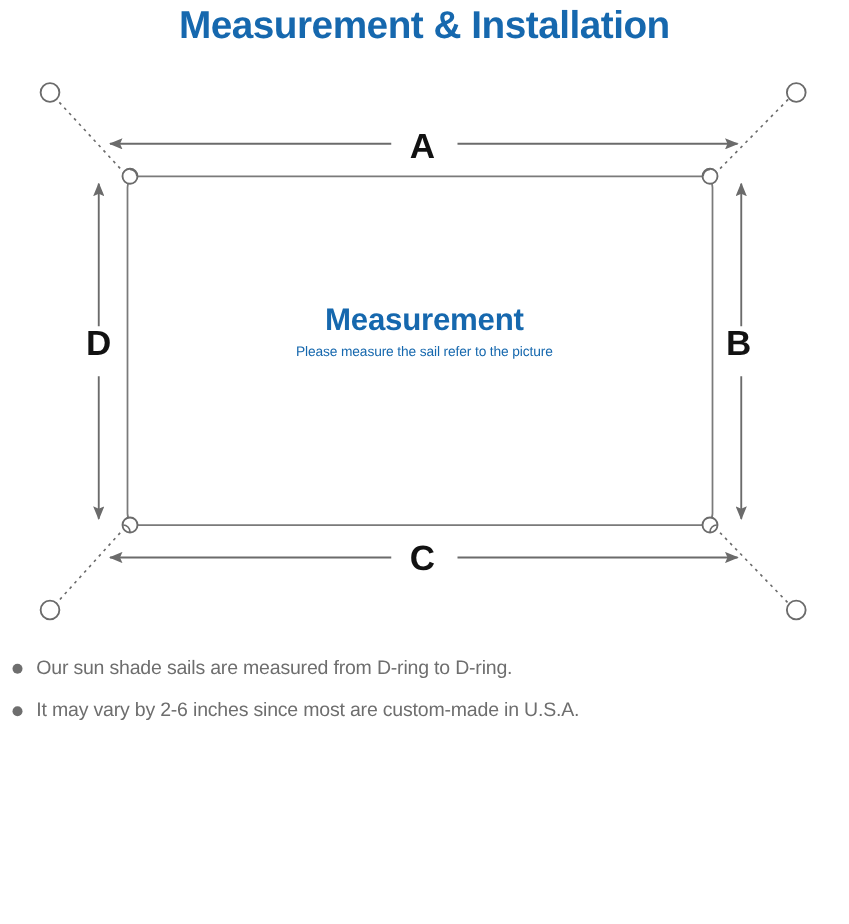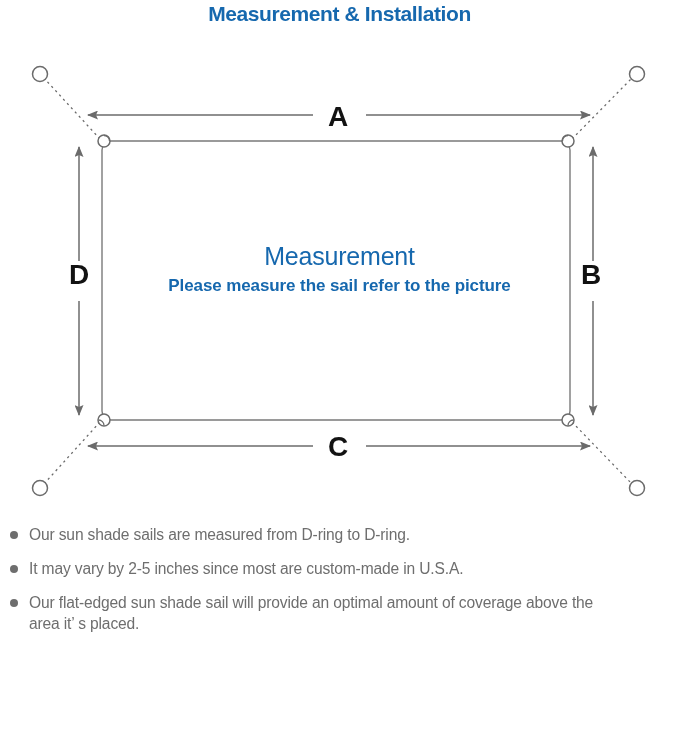--- a/index.html
+++ b/index.html
@@ -14,21 +14,21 @@
     font-family: "Liberation Sans", sans-serif;
     overflow: hidden;
   }
 
   #page-title {
     position: absolute;
     left: 0;
     top: 2px;
     width: 679px;
     text-align: center;
-    font-size: 21px;
+    font-size: 31px;
     font-weight: bold;
     color: #1668ae;
     letter-spacing: -0.4px;
     font-family: "Liberation Sans", sans-serif;
   }
 
   #diagram {
     position: absolute;
     left: 0;
     top: 48px;
@@ -43,27 +43,27 @@
     position: absolute;
     left: 0;
     width: 679px;
     text-align: center;
     color: #1668ae;
     pointer-events: none;
   }
   #measurement-heading {
     top: 194px;
     font-size: 25px;
-    font-weight: normal;
+    font-weight: bold;
     letter-spacing: -0.2px;
   }
   #measurement-sub {
     top: 228px;
-    font-size: 17px;
-    font-weight: bold;
+    font-size: 11px;
+    font-weight: normal;
     letter-spacing: -0.1px;
   }
 
   .dim-label {
     position: absolute;
     color: #121212;
     font-size: 28px;
     font-weight: bold;
     font-family: "Liberation Sans", sans-serif;
     line-height: 1;
@@ -178,19 +178,15 @@
   <div class="dim-label" id="dim-d">D</div>
 </div>
 
 <div id="notes">
   <div class="note-item">
     <span class="note-bullet"></span>
     <span>Our sun shade sails are measured from D-ring to D-ring.</span>
   </div>
   <div class="note-item">
     <span class="note-bullet"></span>
-    <span>It may vary by 2-5 inches since most are custom-made in U.S.A.</span>
-  </div>
-  <div class="note-item">
-    <span class="note-bullet"></span>
-    <span>Our flat-edged sun shade sail will provide an optimal amount of coverage above the area it’ s placed.</span>
+    <span>It may vary by 2-6 inches since most are custom-made in U.S.A.</span>
   </div>
 </div>
 
 </body></html>

